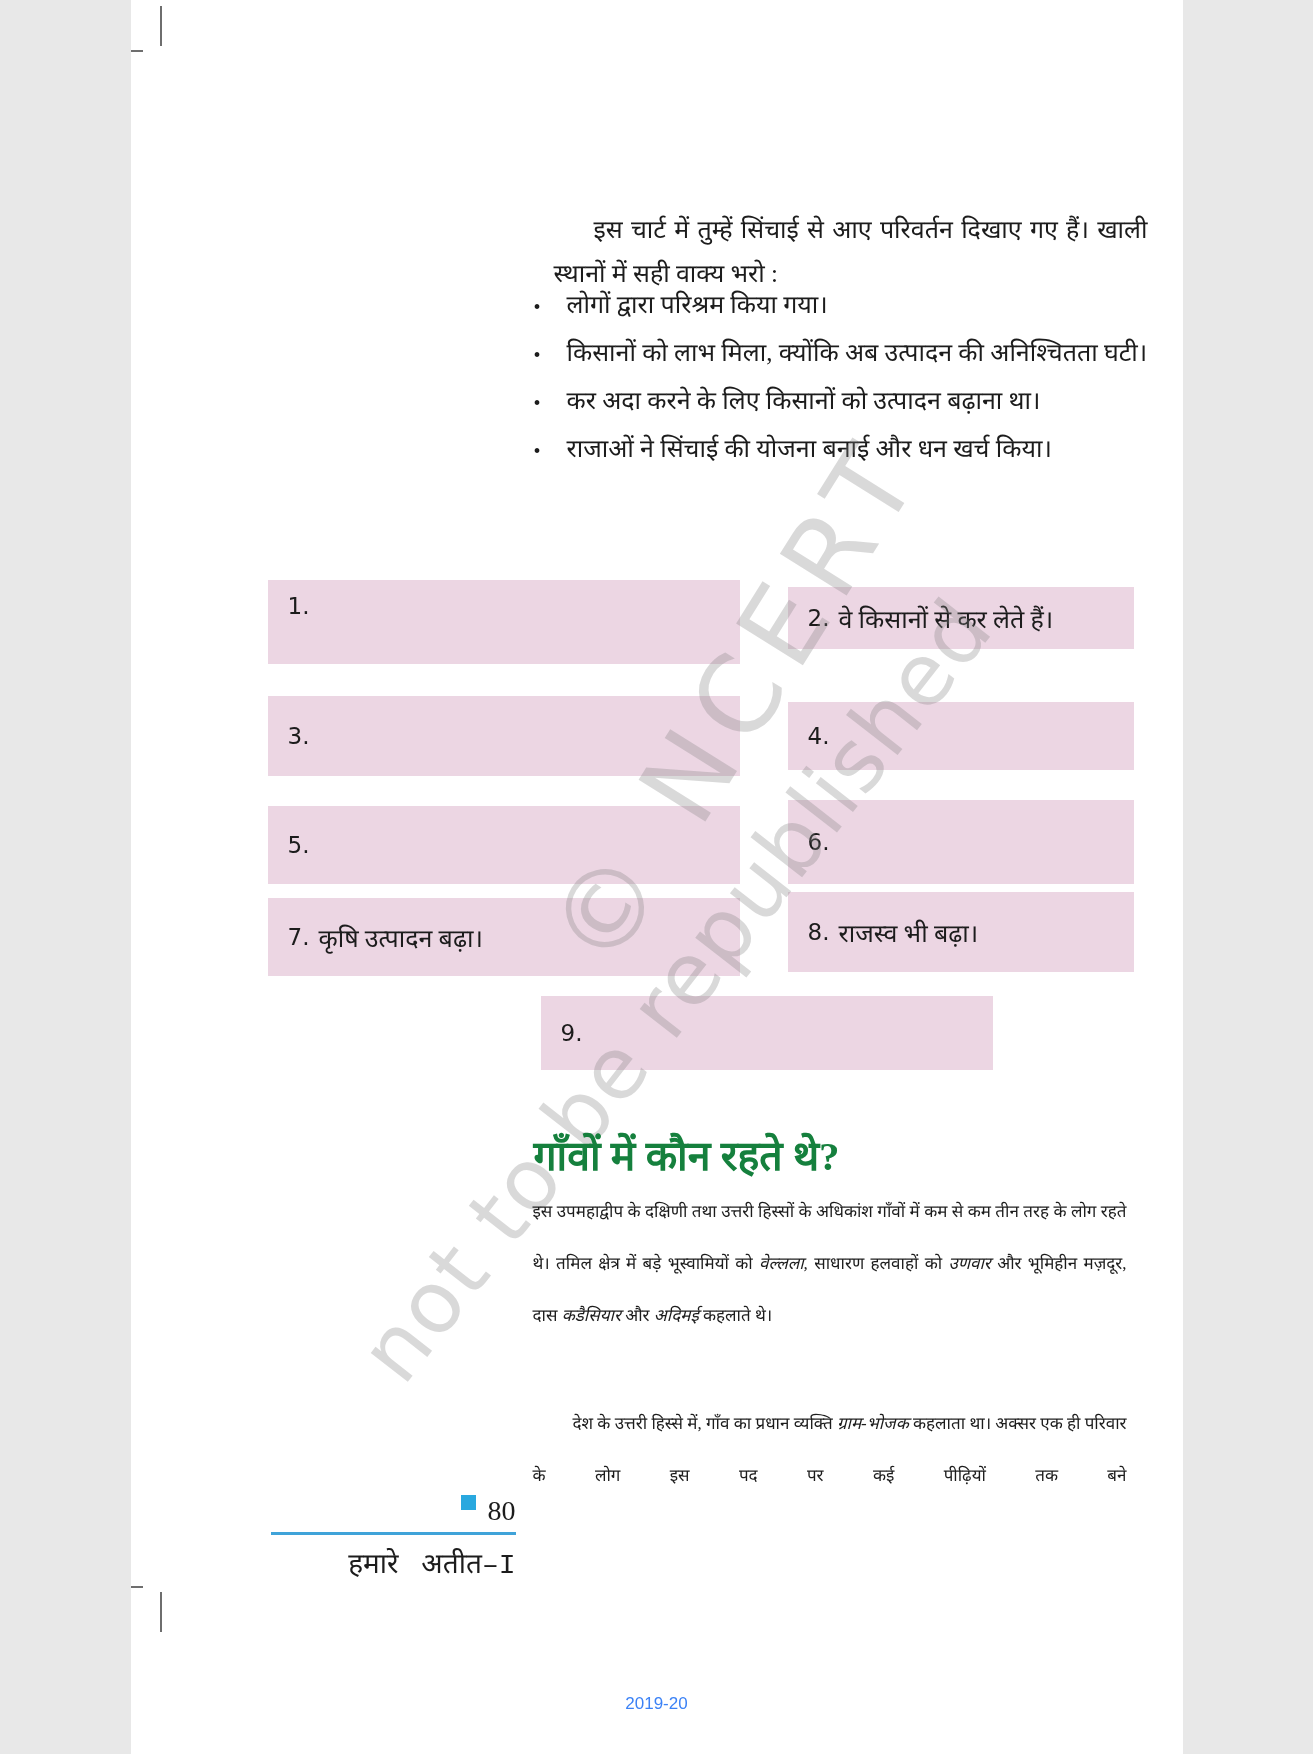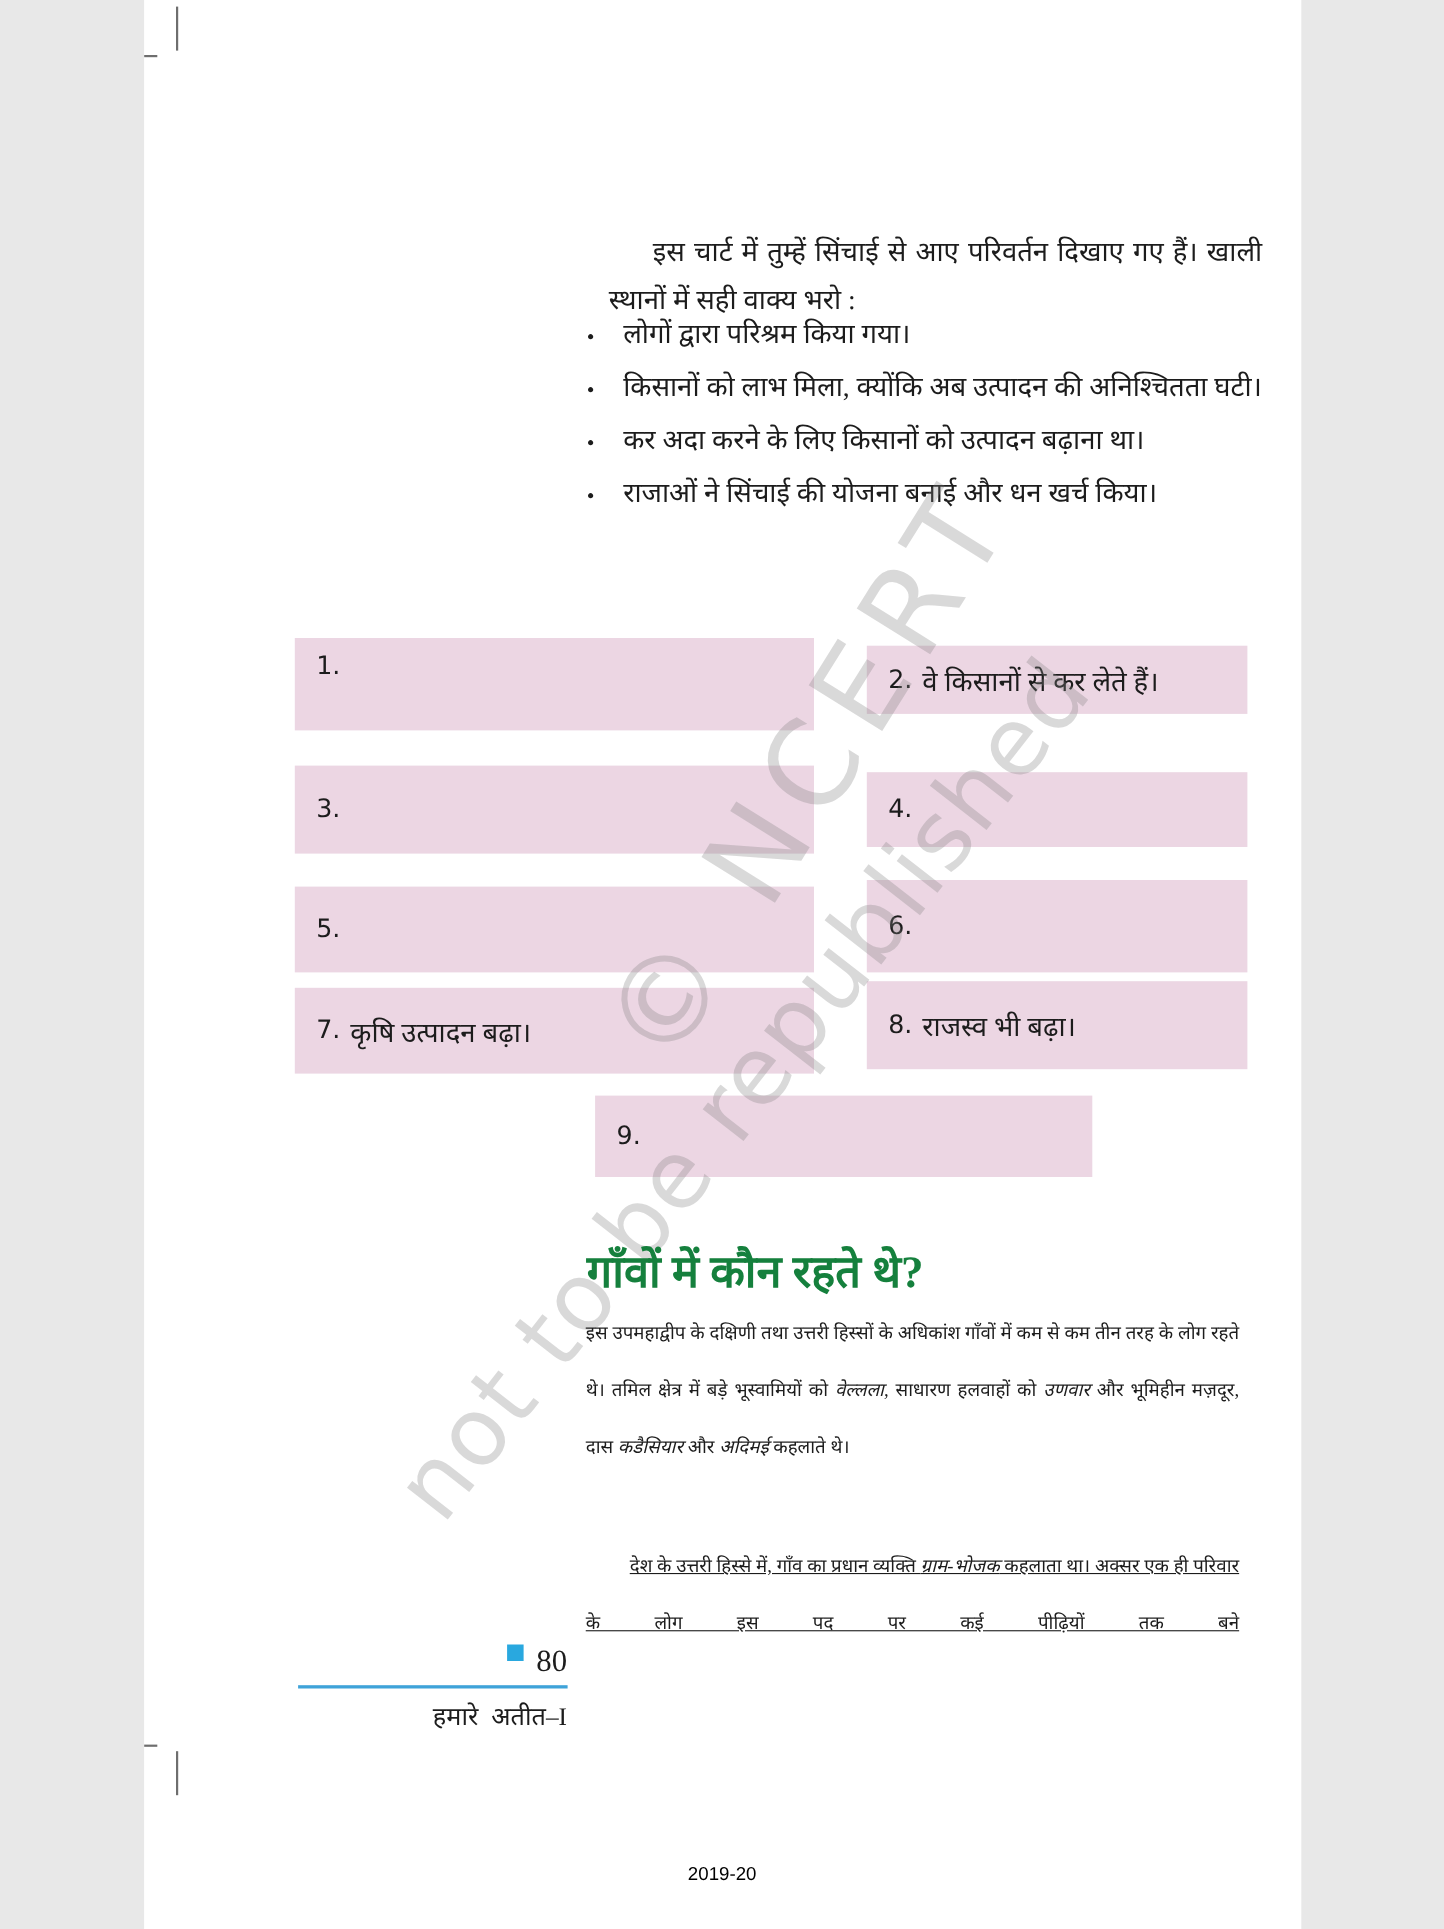--- a/index.html
+++ b/index.html
@@ -32,42 +32,42 @@
   
   .section-heading{
     position:absolute; left:403px; top:1126px;
     font-size:41px; font-weight:bold; color:#15803d; z-index:3;
   }
   .body-para{
     position:absolute; left:402px; width:594px;
     font-size:17px; line-height:52px; text-align:justify; z-index:3; margin:0;
   }
   .para1{top:1186px;}
-  .para2{top:1398px; text-indent:40px; text-align-last:justify;text-decoration:underline;}
+  .para2{top:1398px; text-indent:40px; text-align-last:justify;}
   .it{font-style:italic;}
   
   .wm{
     position:absolute; color:rgba(128,128,128,0.30);
     font-family:"DejaVu Sans", sans-serif; white-space:nowrap;
     pointer-events:none; z-index:2; text-align:center;
   }
   .wm1{left:315px; top:655px; width:560px; font-size:108px; letter-spacing:14px; transform:rotate(-58deg);}
   .wm2{left:55px; top:940px; width:980px; font-size:86px; letter-spacing:2px; transform:rotate(-52deg);}
   
   .footer-pagenum{
     position:absolute; left:140px; top:1495px; width:245px;
     display:flex; justify-content:flex-end; align-items:flex-start; gap:12px;
     font-size:28px; z-index:3;
   }
   .pagenum-square{width:15px; height:15px; background:#29a8df; display:inline-block;}
   .footer-rule{position:absolute; left:140px; top:1532px; width:245px; height:3px; background:#3fa3d9; z-index:3;}
-  .footer-title{position:absolute; left:140px; top:1543px; width:245px; text-align:right; font-size:23px; z-index:3; word-spacing:6px;}
+  .footer-title{position:absolute; left:140px; top:1543px; width:245px; text-align:right; font-size:28px; z-index:3; word-spacing:6px;font-family:Liberation Mono, monospace;}
   .year{
     position:absolute; left:0; top:1694px; width:100%; text-align:center;
-    font-size:17px; font-family:"Liberation Sans", sans-serif; color:#000000; z-index:3;
+    font-size:17px; font-family:"Liberation Sans", sans-serif; color:#3b82f6; z-index:3;
   }
 </style>
 </head>
 <body>
 
 <div class="page">
 
   <div class="crop" style="left:29px;top:6px;width:2px;height:40px;"></div>
   <div class="crop" style="left:0;top:50px;width:12px;height:2px;"></div>
   <div class="crop" style="left:1282px;top:6px;width:2px;height:40px;"></div>

